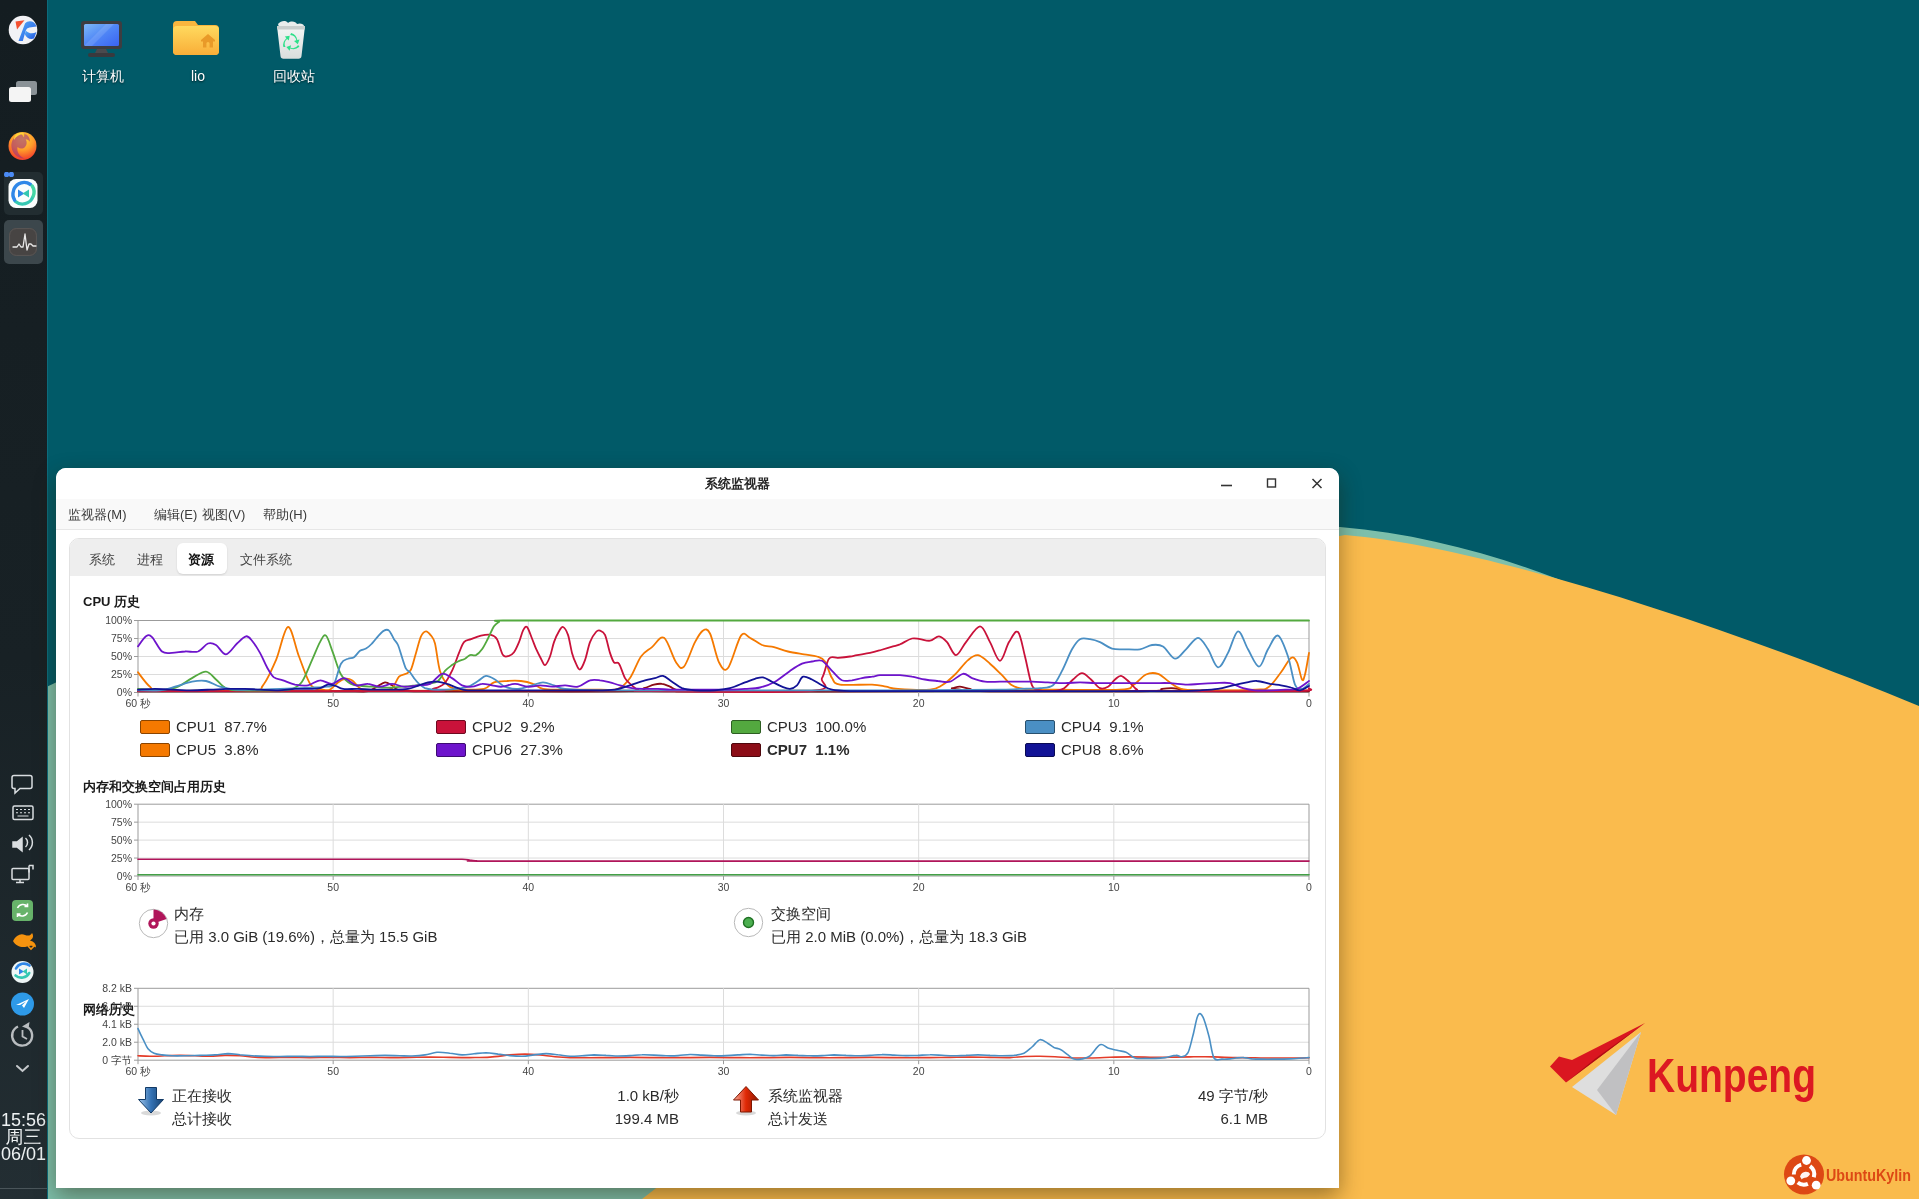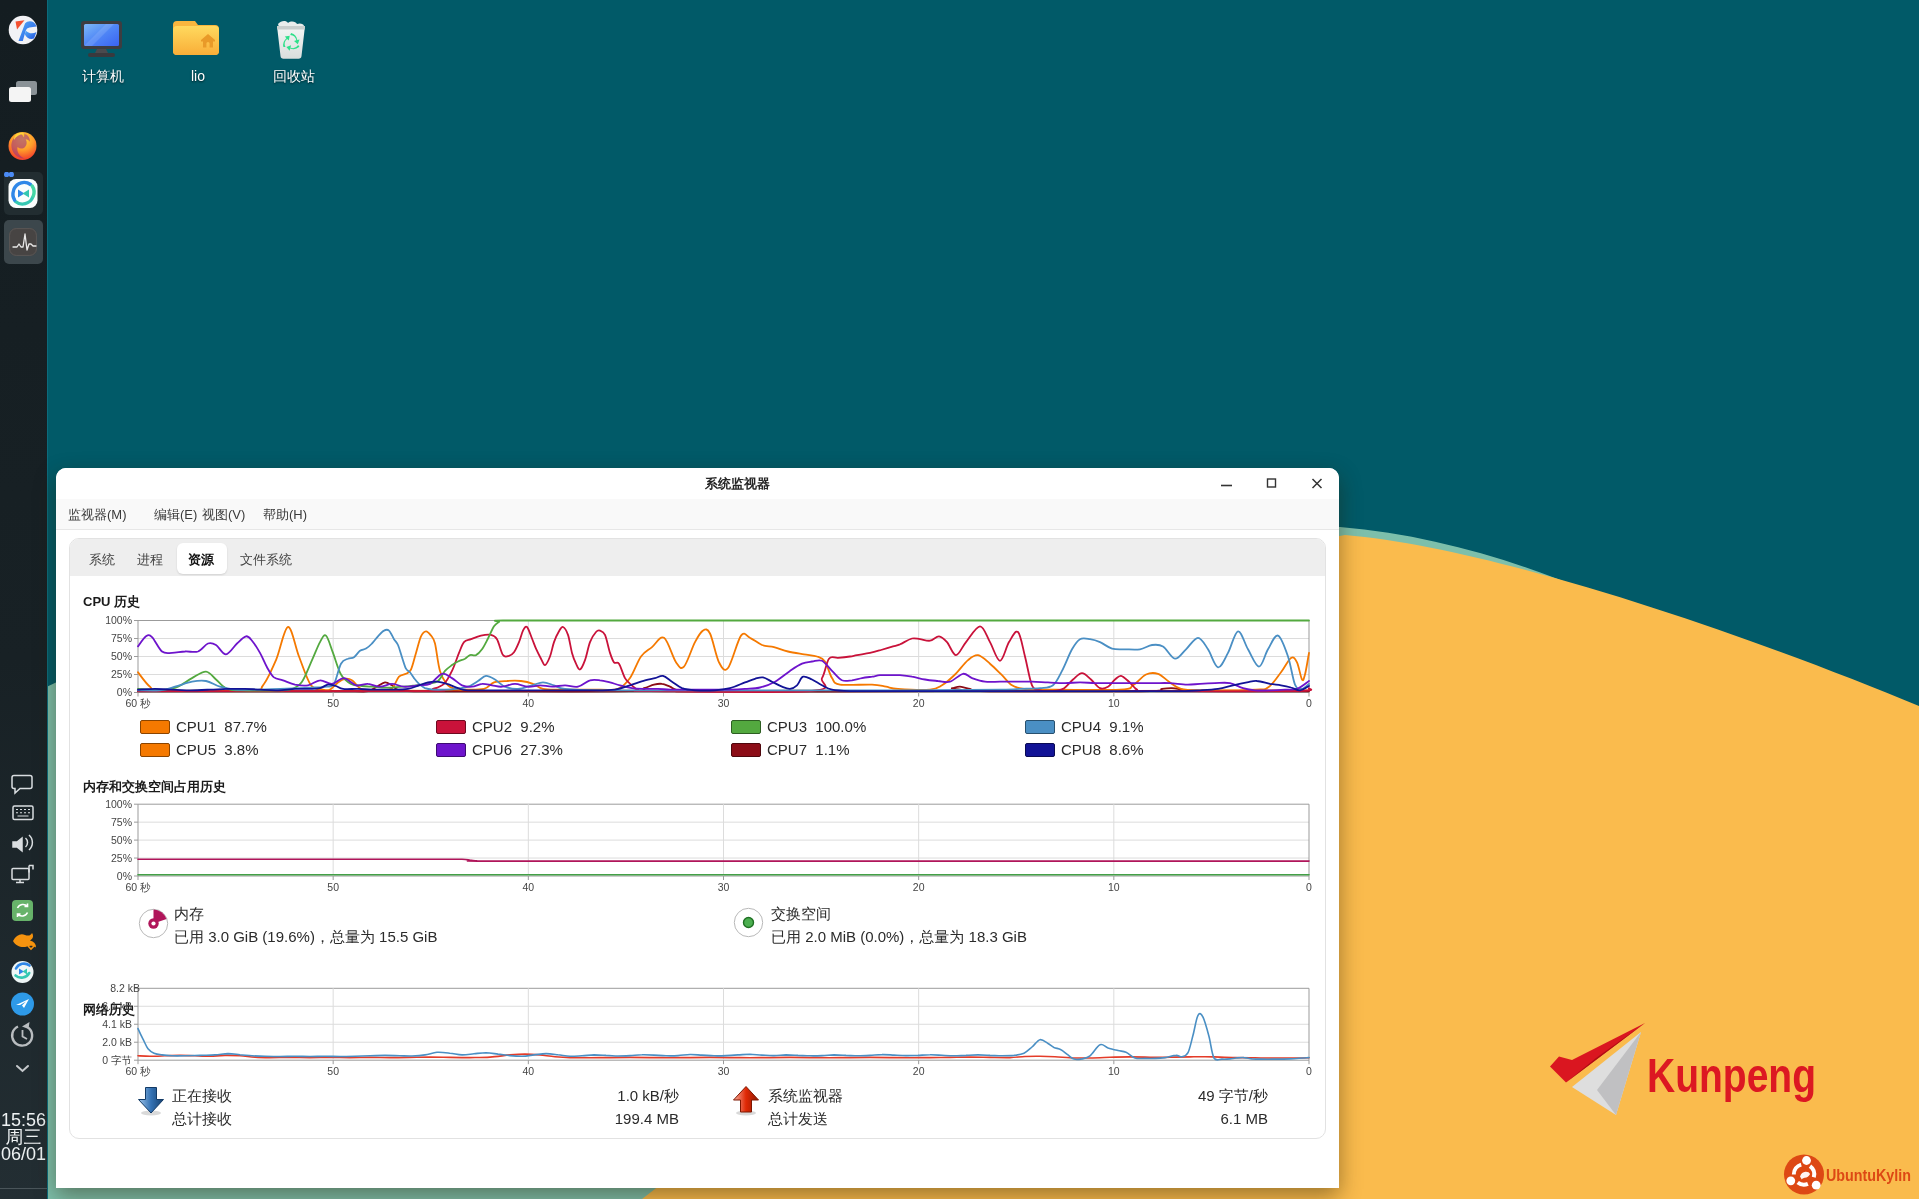--- a/index.html
+++ b/index.html
@@ -283,21 +283,21 @@
 <div class="lbl ylbl" style="left:92px;top:833.7px;">50%</div>
 <div class="lbl ylbl" style="left:92px;top:851.6px;">25%</div>
 <div class="lbl ylbl" style="left:92px;top:869.5px;">0%</div>
 <div class="lbl xlbl" style="left:113.0px;top:880.5px;">60 秒</div>
 <div class="lbl xlbl" style="left:308.2px;top:880.5px;">50</div>
 <div class="lbl xlbl" style="left:503.3px;top:880.5px;">40</div>
 <div class="lbl xlbl" style="left:698.5px;top:880.5px;">30</div>
 <div class="lbl xlbl" style="left:893.7px;top:880.5px;">20</div>
 <div class="lbl xlbl" style="left:1088.8px;top:880.5px;">10</div>
 <div class="lbl xlbl" style="left:1284.0px;top:880.5px;">0</div>
-<div class="lbl ylbl" style="left:100px;top:981.8px;">8.2 kB</div>
+<div class="lbl ylbl" style="left:92px;top:981.8px;">8.2 kB</div>
 <div class="lbl ylbl" style="left:92px;top:999.8px;">6.1 kB</div>
 <div class="lbl ylbl" style="left:92px;top:1017.8px;">4.1 kB</div>
 <div class="lbl ylbl" style="left:92px;top:1035.7px;">2.0 kB</div>
 <div class="lbl ylbl" style="left:92px;top:1053.7px;">0 字节</div>
 <div class="lbl xlbl" style="left:113.0px;top:1064.5px;">60 秒</div>
 <div class="lbl xlbl" style="left:308.2px;top:1064.5px;">50</div>
 <div class="lbl xlbl" style="left:503.3px;top:1064.5px;">40</div>
 <div class="lbl xlbl" style="left:698.5px;top:1064.5px;">30</div>
 <div class="lbl xlbl" style="left:893.7px;top:1064.5px;">20</div>
 <div class="lbl xlbl" style="left:1088.8px;top:1064.5px;">10</div>
@@ -308,21 +308,21 @@
 <div class="leg" style="left:472px;top:718px;text-align:center;">CPU2&nbsp; 9.2%</div>
 <div class="abs" style="left:731px;top:720px;width:28px;height:12px;background:#53a93f;border:1px solid #2d5e22;border-radius:2px;"></div>
 <div class="leg" style="left:767px;top:718px;">CPU3&nbsp; 100.0%</div>
 <div class="abs" style="left:1025px;top:720px;width:28px;height:12px;background:#4a8fc4;border:1px solid #28506e;border-radius:2px;"></div>
 <div class="leg" style="left:1061px;top:718px;">CPU4&nbsp; 9.1%</div>
 <div class="abs" style="left:140px;top:743px;width:28px;height:12px;background:#f57900;border:1px solid #8a4400;border-radius:2px;"></div>
 <div class="leg" style="left:176px;top:741px;">CPU5&nbsp; 3.8%</div>
 <div class="abs" style="left:436px;top:743px;width:28px;height:12px;background:#6e14cc;border:1px solid #3d0b72;border-radius:2px;"></div>
 <div class="leg" style="left:472px;top:741px;">CPU6&nbsp; 27.3%</div>
 <div class="abs" style="left:731px;top:743px;width:28px;height:12px;background:#8c0d17;border:1px solid #4e070d;border-radius:2px;"></div>
-<div class="leg" style="left:767px;top:741px;">CPU7&nbsp; 1.1%</div>
+<div class="leg" style="left:767px;top:741px;font-weight:bold;">CPU7&nbsp; 1.1%</div>
 <div class="abs" style="left:1025px;top:743px;width:28px;height:12px;background:#121396;border:1px solid #0a0a54;border-radius:2px;"></div>
 <div class="leg" style="left:1061px;top:741px;">CPU8&nbsp; 8.6%</div>
 
 <svg class="abs" style="left:138px;top:908px" width="32" height="32" viewBox="0 0 32 32">
  <circle cx="15.5" cy="15.5" r="14.2" fill="#ffffff" stroke="#b9b9b9" stroke-width="1"></circle>
  <path d="M 15.5,15.5 L 15.5,1.6 A 13.9,13.9 0 0 1 28.6,11 Z" fill="#b0155a"></path>
  <circle cx="15.5" cy="15.5" r="5.2" fill="#b0155a"></circle>
  <circle cx="15.5" cy="15.5" r="2.1" fill="#ffffff"></circle>
 </svg>
 <div class="leg" style="left:174px;top:905px;">内存</div>

